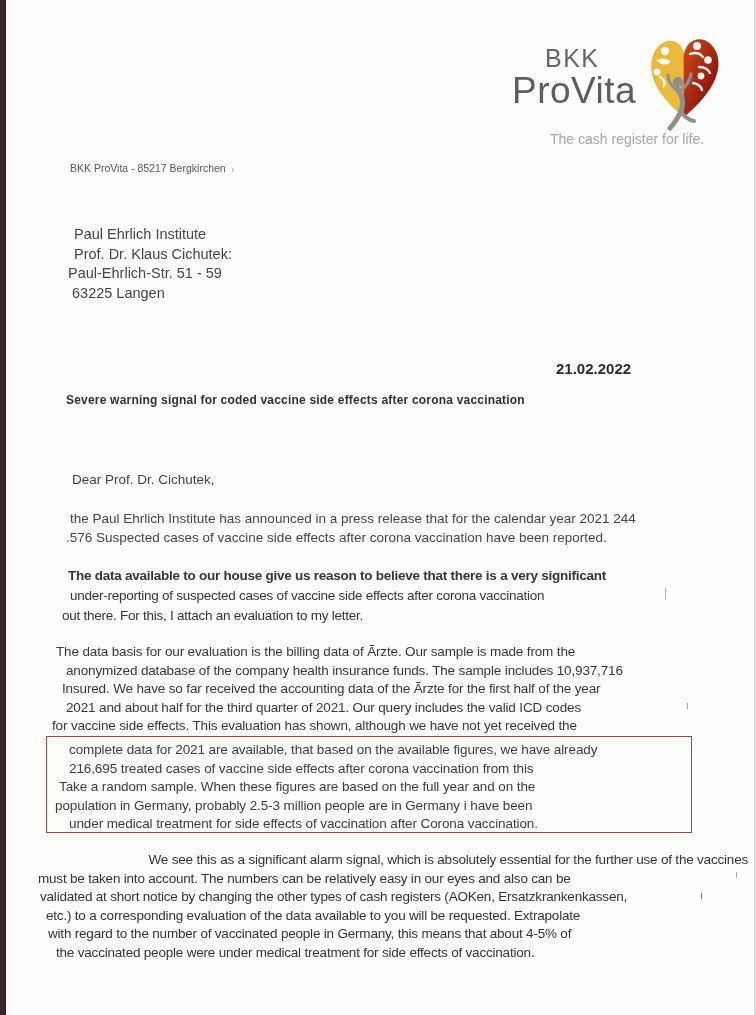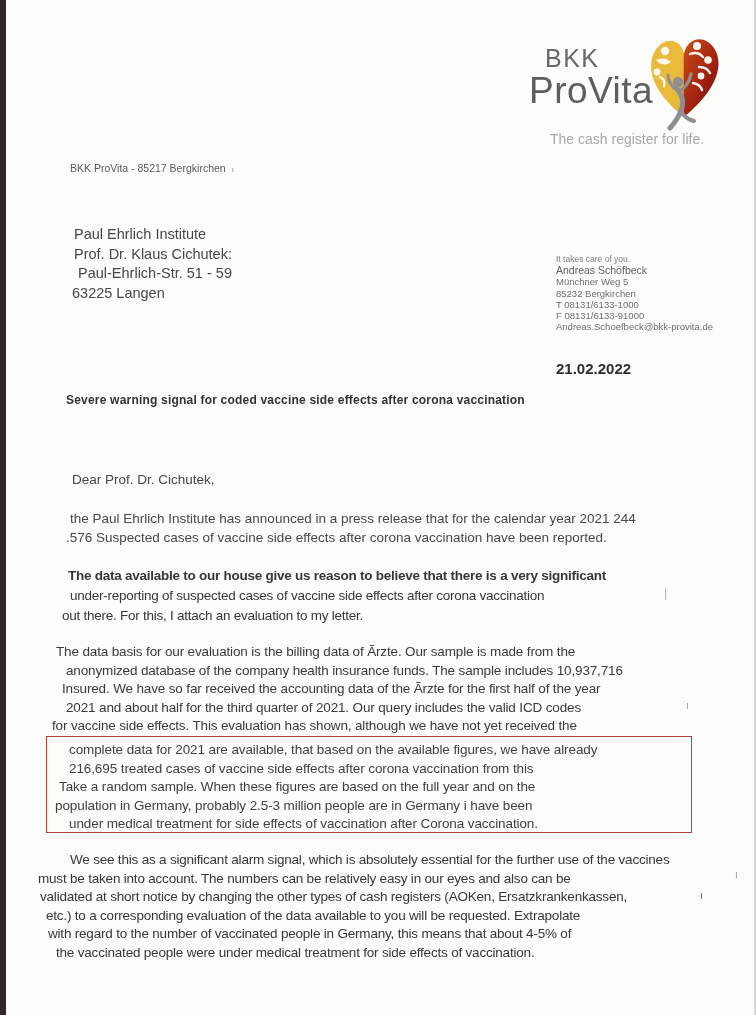--- a/index.html
+++ b/index.html
@@ -7,29 +7,29 @@
     position:relative;width:756px;height:1015px;overflow:hidden;
     background:#fcfcfb;
     font-family:"Liberation Sans","DejaVu Sans",sans-serif;
     color:#3e3e3e;
   }
   .edge-left{position:absolute;left:0;top:0;width:6px;height:1015px;background:#34252b;}
   .edge-right{position:absolute;right:0;top:0;width:2px;height:1015px;background:#d9d9d9;}
 
   
   .logo-bkk{position:absolute;left:545px;top:44px;font-size:25px;letter-spacing:1.5px;color:#676767;}
-  .logo-provita{position:absolute;left:529px;top:70px;font-size:37px;letter-spacing:0.5px;color:#5e5e5e;}
+  .logo-provita{position:absolute;left:512px;top:70px;font-size:37px;letter-spacing:0.5px;color:#5e5e5e;}
   .logo-heart{position:absolute;left:644px;top:31px;width:80px;height:100px;}
   .logo-tagline{position:absolute;left:550px;top:131px;font-size:14px;color:#a8a8a8;}
 
   .sender-line{position:absolute;left:70px;top:162px;font-size:10.5px;color:#5a5a5a;}
   .sender-line .artifact{margin-left:6px;color:#8a8a8a;font-size:8px;}
 
   .recipient{position:absolute;left:74px;top:206px;font-size:14.5px;line-height:19.5px;color:#474747;margin-top:19px;}
-  .recipient div:nth-child(3){margin-left:-6px;text-align:right;}
+  .recipient div:nth-child(3){margin-left:-6px;}
   .recipient div:nth-child(4){margin-left:-2px;}
 
   .contact{position:absolute;left:556px;top:254px;font-size:9.5px;line-height:11.2px;color:#6d6d6d;}
   .contact .c-tag{font-size:8.5px;color:#7e7e7e;}
   .contact div:nth-child(2){font-size:10.5px;color:#5f5f5f;}
 
   .date{position:absolute;left:556px;top:360px;font-size:15px;font-weight:700;color:#2e2e2e;}
 
   .subject{position:absolute;left:66px;top:393px;font-size:12px;font-weight:700;color:#333;letter-spacing:0.2px;}
 
@@ -55,21 +55,21 @@
     border:1.5px solid #b2413c;box-sizing:border-box;
     font-size:13.5px;line-height:18.6px;color:#3f3f3f;padding-top:4px;letter-spacing:-0.1px;
   }
   .hl-box .ln{white-space:nowrap;}
   .hl-box .ln:nth-child(1){margin-left:22px;}
   .hl-box .ln:nth-child(2){margin-left:22px;}
   .hl-box .ln:nth-child(3){margin-left:12px;}
   .hl-box .ln:nth-child(4){margin-left:8px;}
   .hl-box .ln:nth-child(5){margin-left:22px;}
   .p4{top:851px;line-height:18.6px;color:#363636;letter-spacing:-0.2px;}
-  .p4 .ln:nth-child(1){margin-left:34px;}
+  .p4 .ln:nth-child(1){margin-left:34px;text-align:right;}
   .p4 .ln:nth-child(2){margin-left:2px;}
   .p4 .ln:nth-child(3){margin-left:4px;}
   .p4 .ln:nth-child(4){margin-left:10px;}
   .p4 .ln:nth-child(5){margin-left:12px;}
   .p4 .ln:nth-child(6){margin-left:20px;}
 
   .mark{position:absolute;color:#9a9a9a;font-size:10px;}
   .mark.m2{left:664px;top:586px;font-size:12px;color:#b5b5b5;}
   .mark.m3{left:686px;top:700px;}
   .mark.m4{left:700px;top:889px;font-size:11px;color:#6f6f6f;}
@@ -128,29 +128,20 @@
     <span>BKK ProVita - 85217 Bergkirchen</span><span class="artifact">ı</span>
   </div>
 
   <div class="recipient">
     <div class="ln">Paul Ehrlich Institute</div>
     <div class="ln">Prof. Dr. Klaus Cichutek:</div>
     <div class="ln">Paul-Ehrlich-Str. 51 - 59</div>
     <div class="ln">63225 Langen</div>
   </div>
 
-  <div class="contact">
-    <div class="c-tag">It takes care of you.</div>
-    <div>Andreas Schöfbeck</div>
-    <div>Münchner Weg 5</div>
-    <div>85232 Bergkirchen</div>
-    <div>T 08131/6133-1000</div>
-    <div>F 08131/6133-91000</div>
-    <div>Andreas.Schoefbeck@bkk-provita.de</div>
-  </div>
 
   <div class="date">21.02.2022</div>
 
   <div class="subject">Severe warning signal for coded vaccine side effects after corona vaccination</div>
 
   <div class="salutation">Dear Prof. Dr. Cichutek,</div>
 
   <div class="para p1">
     <div class="ln">the Paul Ehrlich Institute has announced in a press release that for the calendar year 2021 244</div>
     <div class="ln">.576 Suspected cases of vaccine side effects after corona vaccination have been reported.</div>

